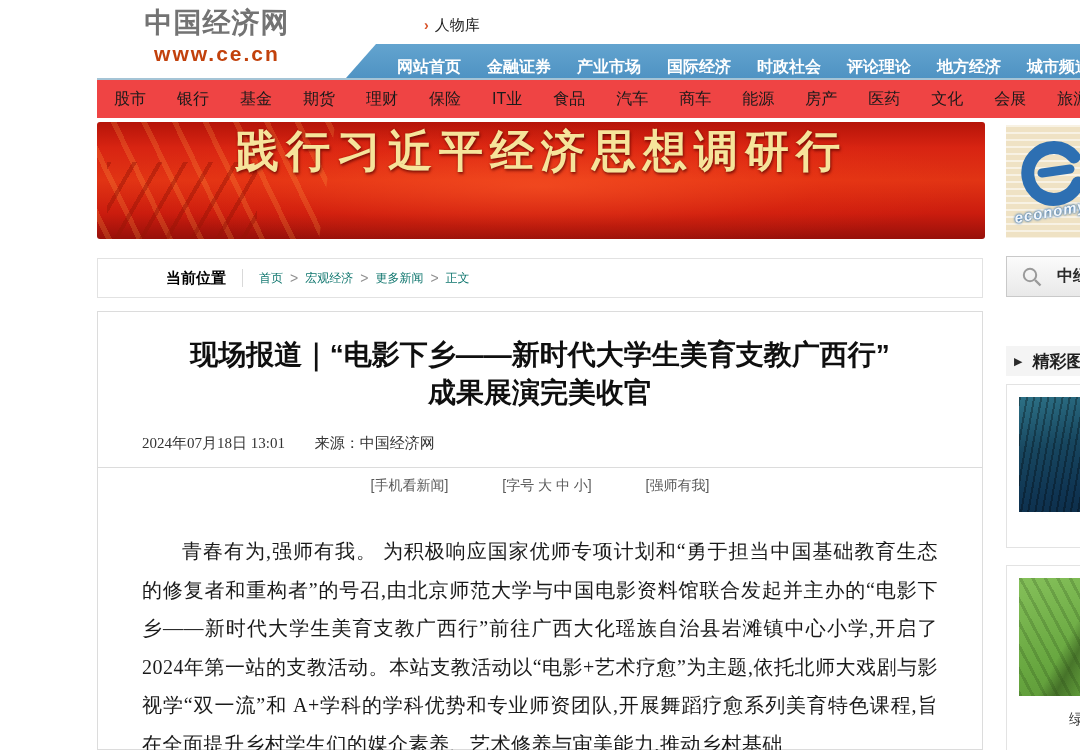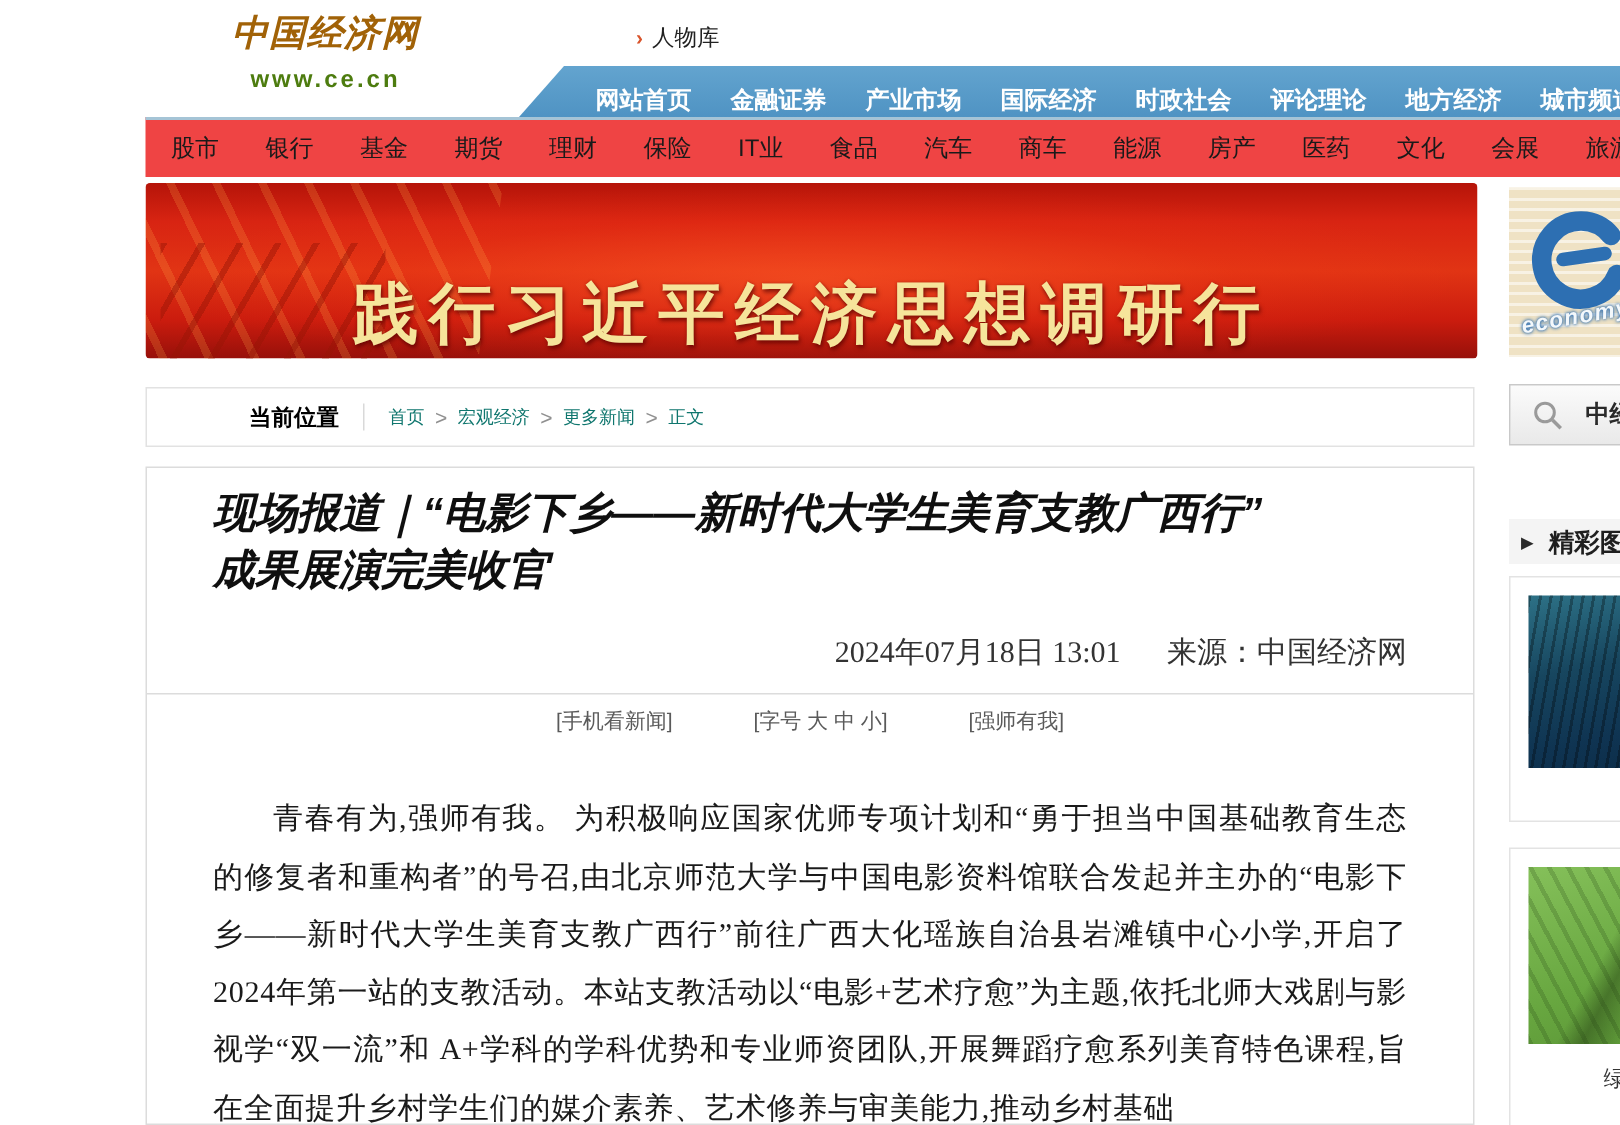--- a/index.html
+++ b/index.html
@@ -6,23 +6,23 @@
   body{
     width:1080px;height:750px;position:relative;overflow:hidden;
     background:#ffffff;
     font-family:"Liberation Sans", sans-serif;
     -webkit-font-smoothing:antialiased;
   }
   .abs{position:absolute;}
 
   
   .logo{left:122px;top:4px;width:190px;text-align:center;cursor:pointer;}
-  .logo-cn{font-family:"Liberation Serif", serif;font-weight:bold;font-size:24px;
-    color:#a16207;letter-spacing:1px;line-height:38px;font-style:italic;}
-  .logo-url{font-weight:bold;font-size:16px;color:#4d7c0f;letter-spacing:2px;line-height:24px;}
+  .logo-cn{font-family:"Liberation Serif", serif;font-weight:bold;font-size:28px;
+    color:#737373;letter-spacing:1px;line-height:38px;}
+  .logo-url{font-weight:bold;font-size:21px;color:#c2410c;letter-spacing:2px;line-height:24px;}
 
   .people{left:424px;top:16px;font-size:15px;color:#222;cursor:pointer;text-align:center;}
   .people .arr{color:#d9542b;font-weight:bold;margin-right:6px;font-size:14px;}
 
   
   .bluebar{left:346px;top:44px;width:734px;height:34px;background:linear-gradient(#63a4cf,#4f93c3);
     clip-path:polygon(30px 0,100% 0,100% 100%,0 100%);
     display:flex;align-items:flex-end;padding-left:38px;box-sizing:border-box;}
   .bluebar .bitem{color:#fff;font-weight:bold;font-size:16px;padding:0 13px;white-space:nowrap;cursor:pointer;}
 
@@ -30,21 +30,21 @@
   .lightrow{left:97px;top:78px;width:983px;height:40px;background:#ef4444;
     border-top:2px solid #a5c4d6;box-sizing:border-box;
     display:flex;align-items:center;padding-left:17px;gap:31px;}
   .lightrow .sitem{color:#1a1a1a;font-size:16px;white-space:nowrap;cursor:pointer;}
 
   
   .banner{left:97px;top:122px;width:888px;height:117px;overflow:hidden;cursor:pointer;
     background:
       radial-gradient(ellipse at 50% 55%, rgba(255,90,40,.55) 0%, rgba(255,60,20,.15) 45%, rgba(0,0,0,0) 70%),
       linear-gradient(180deg,#b51409 0%,#d82412 22%,#e13414 50%,#cb1c0e 78%,#97100a 100%);
-    display:flex;align-items:flex-end;justify-content:center;border-radius:3px;}
+    display:flex;align-items:flex-start;justify-content:center;border-radius:3px;}
   .banner .deco1{position:absolute;left:-30px;top:-20px;width:260px;height:160px;
     background:repeating-linear-gradient(58deg, rgba(255,170,70,.30) 0 5px, rgba(0,0,0,0) 5px 26px);
     transform:skewX(-8deg);opacity:.7;}
   .banner .deco2{position:absolute;left:10px;top:40px;width:150px;height:120px;
     background:repeating-linear-gradient(120deg, rgba(150,20,5,.45) 0 4px, rgba(0,0,0,0) 4px 22px);}
   .banner-text{position:relative;font-family:"Liberation Serif", serif;font-weight:bold;
     font-size:44px;color:#f6e49b;letter-spacing:7px;
     text-shadow:1px 2px 3px rgba(80,0,0,.65), 0 0 2px rgba(120,10,0,.4);}
 
   
@@ -64,22 +64,22 @@
 
   
   .search{left:1006px;top:256px;width:150px;height:41px;border:1px solid #c9c9c9;box-sizing:border-box;
     background:linear-gradient(#fbfbfb,#e9e9e9);display:flex;align-items:center;cursor:text;}
   .search svg{margin-left:14px;}
   .search .stext{font-size:16px;font-weight:bold;color:#2a2a2a;margin-left:14px;white-space:nowrap;}
 
   
   .article{left:97px;top:311px;width:886px;height:439px;background:#fff;border:1px solid #dcdcdc;
     box-sizing:border-box;padding:0 44px;}
-  .a-title{margin-top:11px;font-size:28px;line-height:38px;font-weight:bold;color:#0f0f0f;font-style:italic;}
-  .a-meta{margin-top:22px;text-align:right;font-size:20px;color:#333;
+  .a-title{margin-top:24px;text-align:center;font-size:28px;line-height:38px;font-weight:bold;color:#0f0f0f;}
+  .a-meta{margin-top:22px;text-align:left;font-size:15px;color:#333;
     font-family:"Liberation Serif", serif;}
   .a-meta .src{margin-left:26px;}
   .a-hr{height:1px;background:#dcdcdc;margin:14px -44px 0 -44px;}
   .a-tools{margin-top:9px;text-align:center;font-size:14px;color:#5a5a5a;}
   .a-tools span{margin:0 25px;cursor:pointer;}
   .a-body{margin-top:37px;font-family:"Liberation Serif", serif;font-size:20px;line-height:38.5px;
     color:#1a1a1a;text-align:justify;text-indent:2em;letter-spacing:.5px;}
 
   
   .side-head{left:1006px;top:346px;width:150px;height:30px;background:#f4f4f4;

